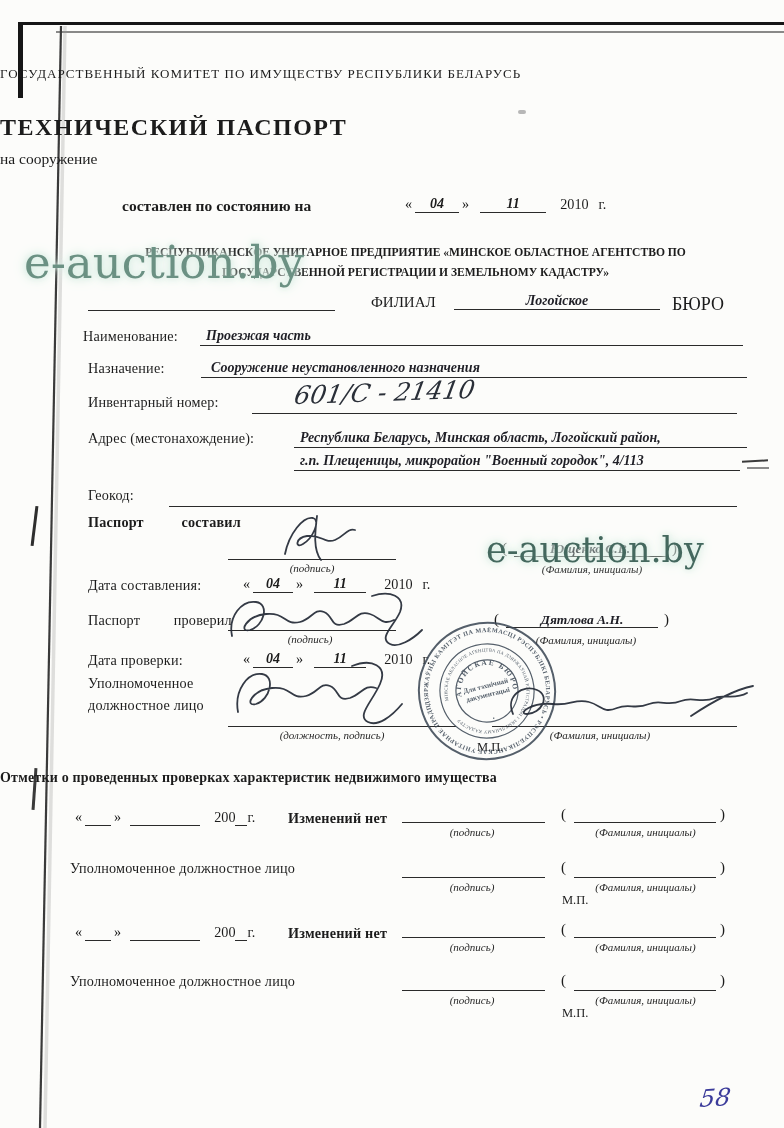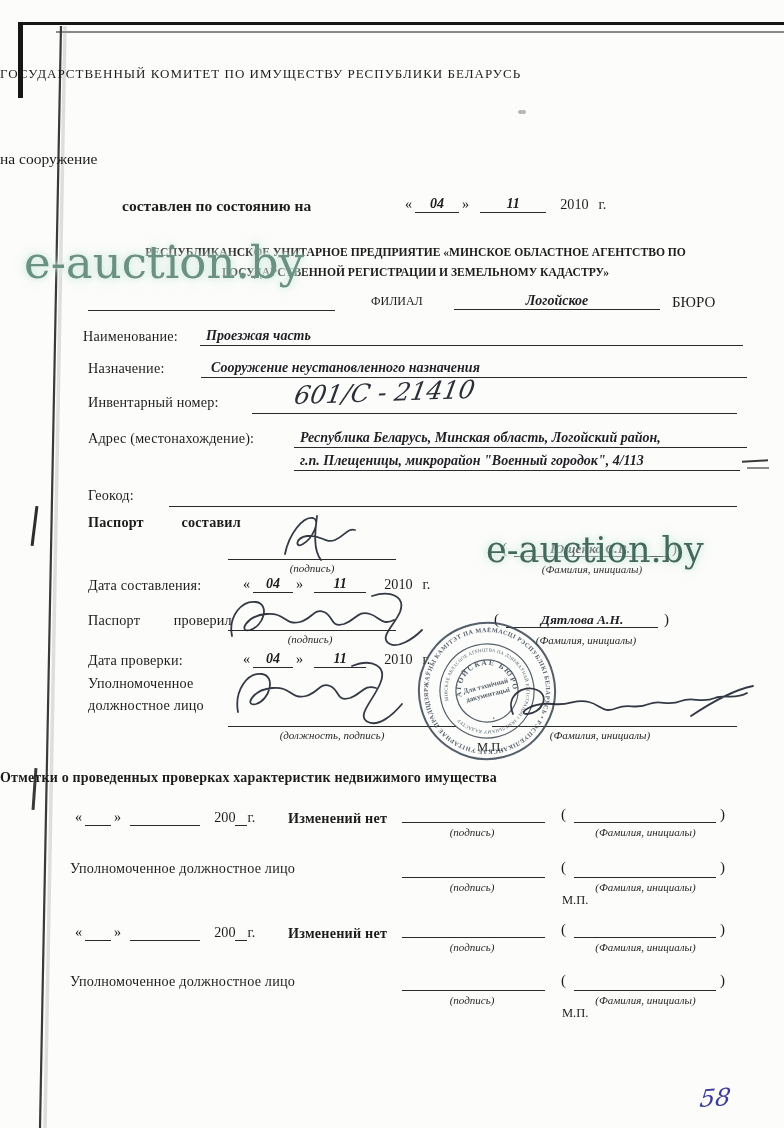--- a/index.html
+++ b/index.html
@@ -41,43 +41,44 @@
   <div class="abs" style="left:33px;top:506px;width:3px;height:40px;background:#2e2e2e;transform:rotate(7deg);"></div>
   <div class="abs" style="left:33px;top:768px;width:2.5px;height:42px;background:#3a3a3a;transform:rotate(4deg);"></div>
   <div class="abs" style="left:742px;top:460px;width:26px;height:2px;background:#3a3a3a;transform:rotate(-3deg);"></div>
   <div class="abs" style="left:747px;top:467px;width:22px;height:1.5px;background:#8a8a8a;"></div>
   <div class="abs" style="left:518px;top:110px;width:8px;height:4px;background:#9a9a9a;border-radius:2px;opacity:.7;"></div>
 
   <div class="abs wm" style="left:24px;top:236px;font-size:45px;color:var(--watermark-1,#6b9183);">e-auction.by</div>
   <div class="abs wm" style="left:486px;top:530px;font-size:35px;color:var(--watermark-2,#44685e);">e-auction.by</div>
 
   <div class="abs ctr" style="top:66px;font-size:13px;letter-spacing:1px;">ГОСУДАРСТВЕННЫЙ КОМИТЕТ ПО ИМУЩЕСТВУ РЕСПУБЛИКИ БЕЛАРУСЬ</div>
+  <div class="abs ctr" style="top:114px;font-size:24px;font-weight:bold;letter-spacing:1.5px;">ТЕХНИЧЕСКИЙ ПАСПОРТ</div>
   <div class="abs ctr" style="top:150px;font-size:15.5px;">на  сооружение</div>
 
   <div class="abs" style="left:122px;top:197px;font-size:15.5px;font-weight:bold;">составлен по состоянию на</div>
   <div class="abs dg" style="left:402px;top:196px;">
     <span class="q">«</span>
     <span class="fill" style="width:44px;">04</span>
     <span class="q">»</span>
     <span class="fill" style="width:66px;margin-left:8px;">11</span>
     <span style="margin-left:14px;">2010</span>
     <span style="margin-left:10px;">г.</span>
   </div>
 
   <div class="abs" style="left:128px;top:243px;width:575px;text-align:center;font-size:11.6px;font-weight:bold;line-height:20px;">
     <div>РЕСПУБЛИКАНСКОЕ УНИТАРНОЕ ПРЕДПРИЯТИЕ «МИНСКОЕ ОБЛАСТНОЕ АГЕНТСТВО ПО</div>
     <div>ГОСУДАРСТВЕННОЙ РЕГИСТРАЦИИ И ЗЕМЕЛЬНОМУ КАДАСТРУ»</div>
   </div>
 
   <div class="abs uline" style="left:88px;top:295px;width:247px;height:15px;"></div>
-  <div class="abs" style="left:371px;top:294px;font-size:12px;">ФИЛИАЛ</div>
+  <div class="abs" style="left:371px;top:294px;font-size:15px;">ФИЛИАЛ</div>
   <div class="abs uline valc" style="left:454px;top:291px;width:206px;height:18px;">
     <span class="val">Логойское</span>
   </div>
-  <div class="abs" style="left:672px;top:294px;font-size:15px;">БЮРО</div>
+  <div class="abs" style="left:672px;top:294px;font-size:18px;">БЮРО</div>
 
   <div class="abs lbl" style="left:83px;top:328px;">Наименование:</div>
   <div class="abs uline" style="left:200px;top:326px;width:537px;height:19px;padding-left:6px;">
     <span class="val">Проезжая часть</span>
   </div>
 
   <div class="abs lbl" style="left:88px;top:360px;">Назначение:</div>
   <div class="abs uline" style="left:201px;top:358px;width:536px;height:19px;padding-left:10px;">
     <span class="val">Сооружение неустановленного назначения</span>
   </div>

